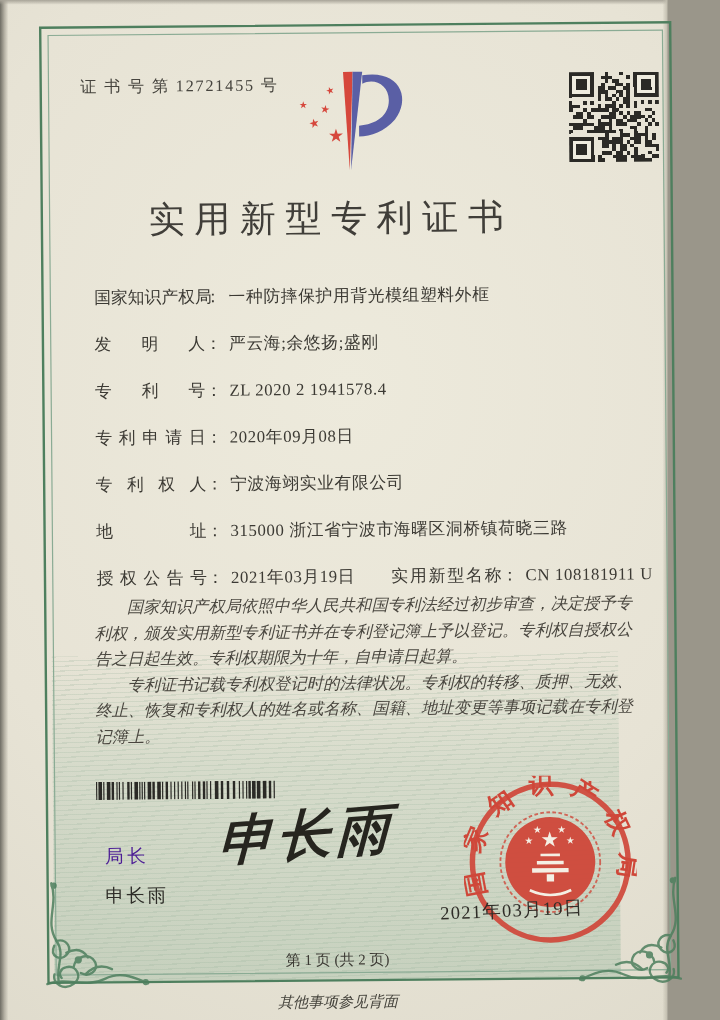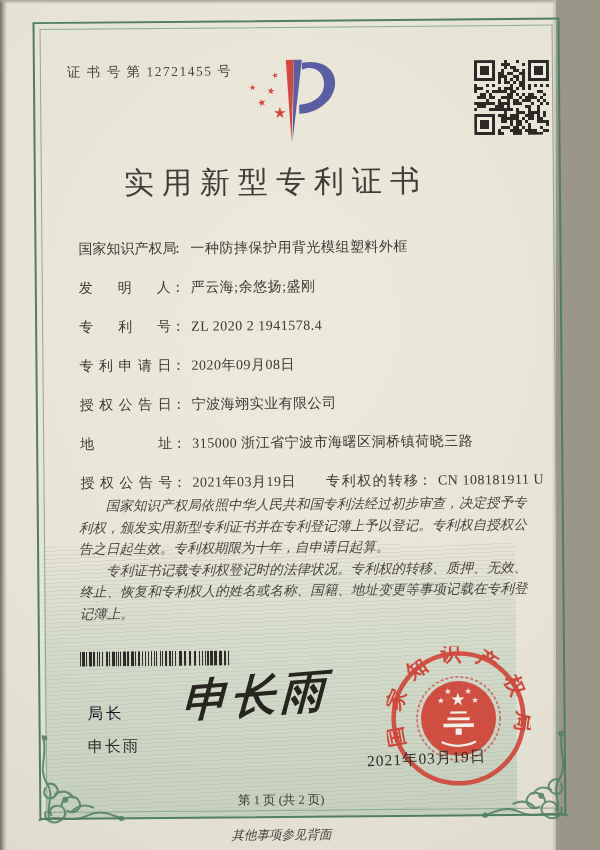--- a/index.html
+++ b/index.html
@@ -30,21 +30,21 @@
   .fields{position:absolute;left:80px;top:238px;width:452px;font-size:14px;}
   .frow{margin-bottom:19px;line-height:20px;white-space:nowrap;color:#3c3a34;}
   .flabel{display:inline-block;width:92px;text-align:justify;text-align-last:justify;}
   .fcolon{margin-right:6px;}
   .fvalue{letter-spacing:0.5px;}
   .grant2{margin-left:30px;}
   .bodytext{position:absolute;left:78px;top:494px;width:448px;
     font-size:13.5px;line-height:21.5px;font-style:italic;color:#49463f;text-align:justify;}
   .bodytext p{margin:0;text-indent:2em;}
   .barcode{position:absolute;left:78px;top:650px;width:152px;height:15px;}
-  .director-title{position:absolute;left:85px;top:702px;font-size:15.5px;letter-spacing:3px;color:#0f172a;
+  .director-title{position:absolute;left:85px;top:702px;font-size:15.5px;letter-spacing:3px;color:#4c1d95;
     font-family:"Liberation Sans","DejaVu Sans",sans-serif;}
   .director-name{position:absolute;left:85px;top:735px;font-size:15.5px;letter-spacing:2px;color:#2e2d28;
     font-family:"Liberation Sans","DejaVu Sans",sans-serif;}
   .signature{position:absolute;left:158px;top:666px;width:190px;text-align:center;
     font-size:45px;font-style:italic;font-weight:600;color:#26251f;
     transform:rotate(-4deg) skewX(-6deg);letter-spacing:4px;}
   .seal{position:absolute;left:384px;top:648px;width:144px;height:144px;color:var(--seal-red,#cf4739);}
   .seal-ring{stroke:var(--seal-red,#cf4739);}
   .seal-text{fill:var(--seal-red,#cf4739);font-size:20px;font-weight:bold;letter-spacing:13px;
     font-family:"Liberation Serif","DejaVu Serif",serif;}
@@ -353,27 +353,27 @@
       <div class="frow">
         <span class="flabel">发明人</span><span class="fcolon">：</span><span class="fvalue">严云海;余悠扬;盛刚</span>
       </div>
       <div class="frow">
         <span class="flabel">专利号</span><span class="fcolon">：</span><span class="fvalue">ZL 2020 2 1941578.4</span>
       </div>
       <div class="frow">
         <span class="flabel">专利申请日</span><span class="fcolon">：</span><span class="fvalue">2020年09月08日</span>
       </div>
       <div class="frow">
-        <span class="flabel">授权公告日</span><span class="fcolon">：</span><span class="fvalue">宁波海翊实业有限公司</span>
+        <span class="flabel">专利权人</span><span class="fcolon">：</span><span class="fvalue">宁波海翊实业有限公司</span>
       </div>
       <div class="frow">
         <span class="flabel">地址</span><span class="fcolon">：</span><span class="fvalue">315000 浙江省宁波市海曙区洞桥镇荷晓三路</span>
       </div>
       <div class="frow">
-        <span class="flabel">授权公告号</span><span class="fcolon">：</span><span class="fvalue">2021年03月19日</span><span class="grant2"><span class="flabel">专利权的转移</span><span class="fcolon">：</span><span class="fvalue">CN 108181911 U</span></span>
+        <span class="flabel">授权公告号</span><span class="fcolon">：</span><span class="fvalue">2021年03月19日</span><span class="grant2"><span class="flabel">实用新型名称</span><span class="fcolon">：</span><span class="fvalue">CN 108181911 U</span></span>
       </div>
     </div>
 
     <div class="bodytext">
       <p>国家知识产权局依照中华人民共和国专利法经过初步审查，决定授予专利权，颁发实用新型专利证书并在专利登记簿上予以登记。专利权自授权公告之日起生效。专利权期限为十年，自申请日起算。</p>
       <p>专利证书记载专利权登记时的法律状况。专利权的转移、质押、无效、终止、恢复和专利权人的姓名或名称、国籍、地址变更等事项记载在专利登记簿上。</p>
     </div>
 
     <svg class="barcode" id="barcode-svg" viewBox="0 0 152 15" preserveAspectRatio="none">
         <rect x="0" y="0" width="1" height="15" fill="#2b2a26"></rect>

